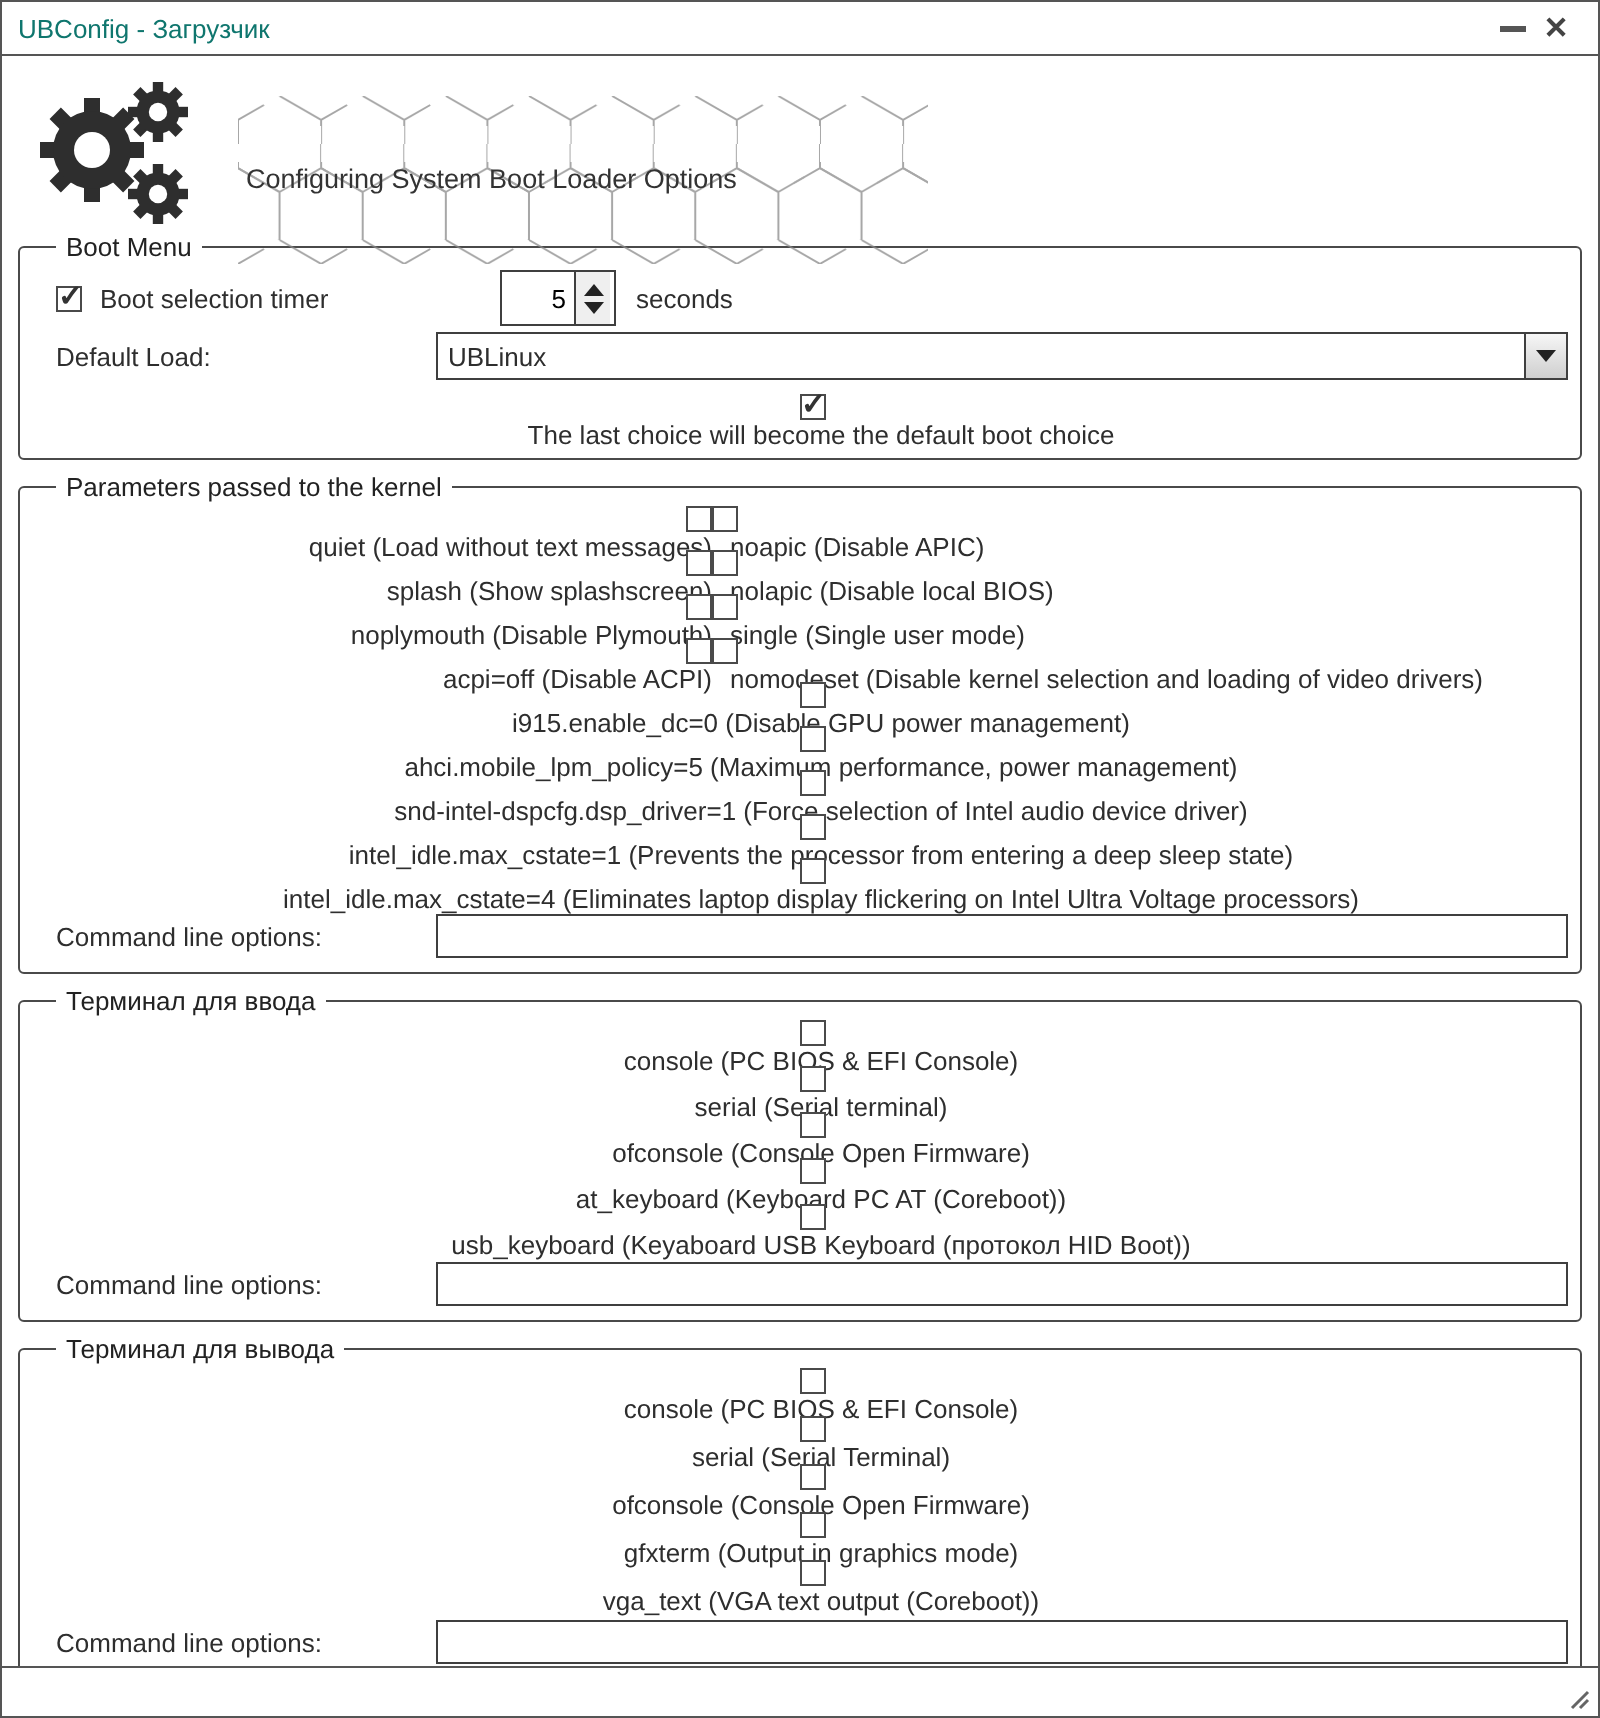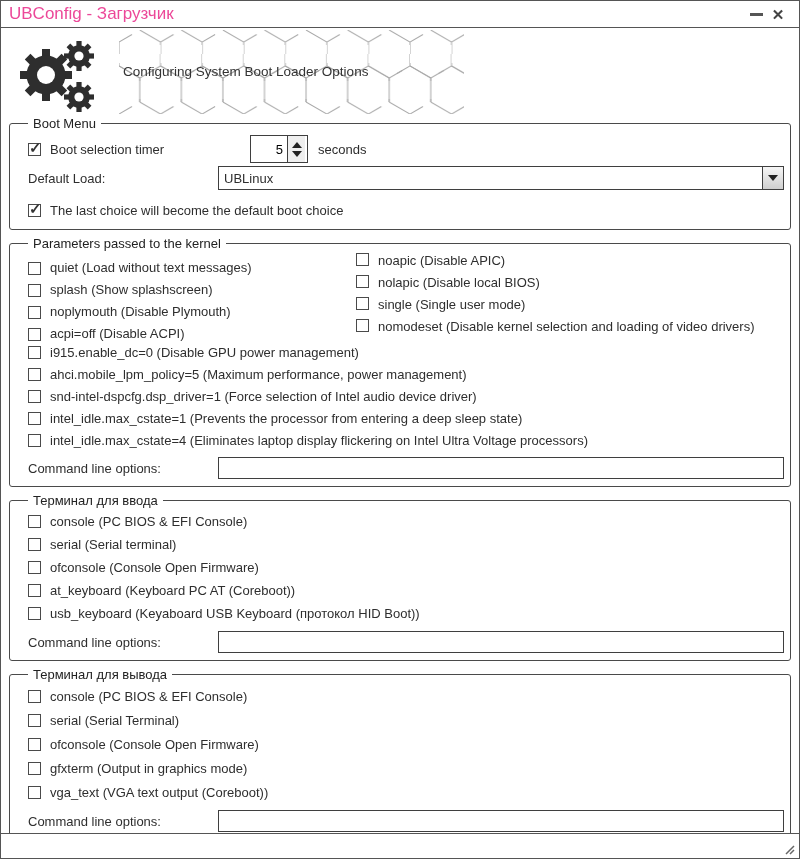--- a/index.html
+++ b/index.html
@@ -14,48 +14,48 @@
     overflow: hidden;
   }
   
   .titlebar {
     height: 27px;
     border-bottom: 1px solid #555;
     display: flex;
     align-items: center;
     padding: 0 10px 0 8px;
   }
-  .titlebar .title { flex: 1; font-size: 17px; color: #ec4899; }
+  .titlebar .title { flex: 1; font-size: 13px; color: #0f766e; }
   .winbtn {
     width: 22px; height: 20px;
     display: flex; align-items: center; justify-content: center;
     cursor: default; background: transparent; border: none;
   }
   .min-glyph { width: 13px; height: 3px; background: #555; display: inline-block; }
   .close-glyph { font-size: 15px; font-weight: bold; color: #444; line-height: 1; }
   
   .header { position: relative; height: 88px; }
   .gears { position: absolute; left: 14px; top: 8px; }
-  .hexband { position: absolute; left: 118px; top: 2px; width: 345px; height: 84px; }
+  .hexband { position: absolute; left: 118px; top: 20px; width: 345px; height: 84px; }
   .hexband svg { position: absolute; left: 0; top: 0; }
   .header-caption {
     position: absolute; left: 4px; top: 34px;
     font-size: 13.5px; color: #333; white-space: nowrap;
   }
   
   fieldset {
     border: 1px solid #4a4a4a;
     border-radius: 3px;
     margin: 0 8px 6px 8px;
     padding: 2px 6px 6px 6px;
     background: #fff;
   }
   legend { padding: 0 5px; margin-left: 12px; font-size: 13px; color: #222; }
   
-  .cbrow { display: flex; align-items: center; padding-left: 12px; }
+  .cbrow { display: flex; align-items: center; padding-left: 12px; flex-direction: column; }
   .cb {
     width: 13px; height: 13px;
     border: 1.5px solid #4a4a4a;
     background: #fff;
     flex: 0 0 13px;
     position: relative;
     cursor: default;
   }
   .cb.checked::after {
     content: "✓";

